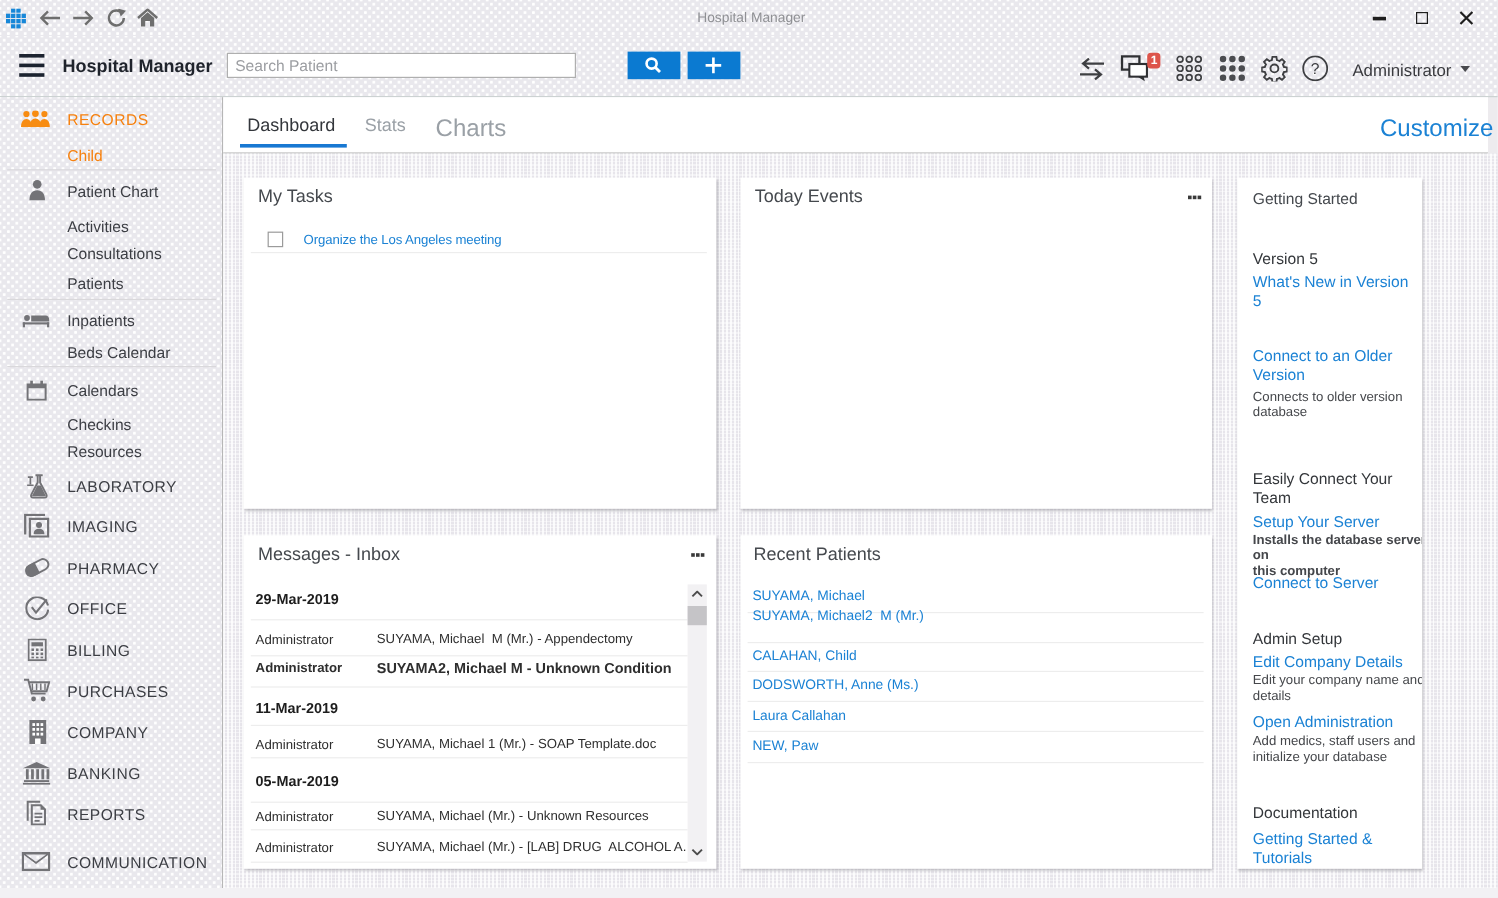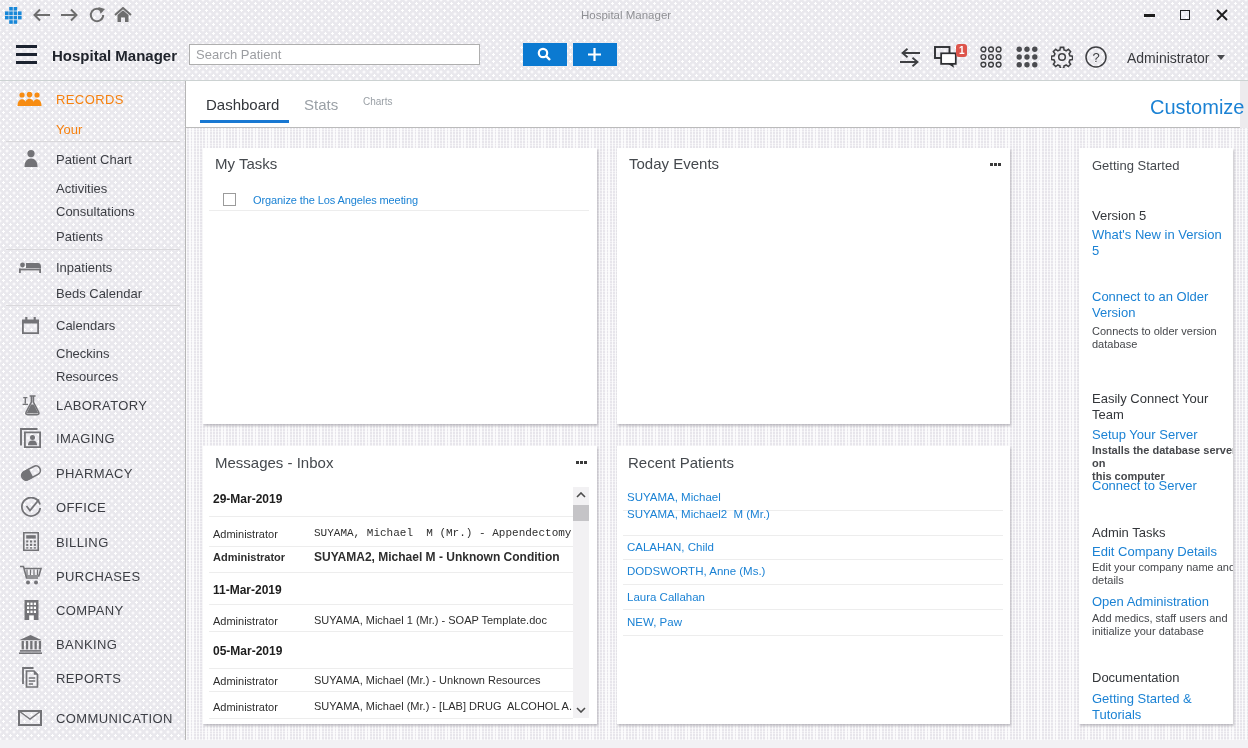--- a/index.html
+++ b/index.html
@@ -144,21 +144,21 @@
       <g fill="#f78c12">
         <circle cx="5" cy="3" r="2.6"></circle>
           <path d="M0.5 14 C0.5 9.5 2.5 7.2 5 7.2 C7.5 7.2 9.5 9.5 9.5 14 Z"></path>
         <circle cx="12.5" cy="2.6" r="2.8"></circle>
           <path d="M7.6 14 C7.6 9 10 6.8 12.5 6.8 C15 6.8 17.4 9 17.4 14 Z"></path>
         <circle cx="20" cy="3" r="2.6"></circle>
           <path d="M15.5 14 C15.5 9.5 17.5 7.2 20 7.2 C22.5 7.2 24.5 9.5 24.5 14 Z"></path>
       </g>
     </svg>
     <span class="sidegroup" style="top:11px;color:#f6810f;">RECORDS</span>
-    <span class="sideitem" style="top:41px;color:#f6810f;">Your</span>
+    <span class="sideitem" style="top:41px;color:#f6810f;">Child</span>
     <div class="sidediv" style="top:60px;"></div>
     <svg style="position:absolute;left:24px;top:69px;" width="14" height="17" viewBox="0 0 14 17">
       <g fill="#737377">
         <circle cx="7" cy="3.6" r="3.6"></circle>
           <path d="M0.5 17 C0.5 11.5 3 8.6 7 8.6 C11 8.6 13.5 11.5 13.5 17 Z"></path>
       </g>
     </svg>
     <span class="sideitem" style="top:71px;">Patient Chart</span>
     <span class="sideitem" style="top:100px;">Activities</span>
     <span class="sideitem" style="top:123px;">Consultations</span>
@@ -271,21 +271,21 @@
     </svg>
     <span class="sidegroup" style="top:590px;">REPORTS</span>
     <svg style="position:absolute;left:18px;top:629px;" width="24" height="16" viewBox="0 0 24 16">
       <path d="M0 0 L24 0 L24 16 L0 16 Z M2 2.6 L2 14 L22 14 L22 2.6 L12 10 Z M3.5 2 L12 8.2 L20.5 2 Z" fill="#737377" fill-rule="evenodd"></path>
     </svg>
     <span class="sidegroup" style="top:630px;">COMMUNICATION</span>
   </div>
   <div id="tabbar">
     <span style="position:absolute;left:20px;top:15px;font-size:15px;color:#33363b;">Dashboard</span>
     <span style="position:absolute;left:118px;top:15px;font-size:15px;color:#9aa0a6;">Stats</span>
-    <span style="position:absolute;left:177px;top:15px;font-size:10px;color:#9aa0a6;">Charts</span>
+    <span style="position:absolute;left:177px;top:15px;font-size:20px;color:#9aa0a6;">Charts</span>
     <div style="position:absolute;left:14px;top:39px;width:89px;height:3px;background:#1878d2;"></div>
     <span style="position:absolute;left:964px;top:15px;font-size:20px;color:#1b82d4;">Customize</span>
   </div>
   <div id="content"></div>
 
   <div class="card" style="left:203px;top:148px;width:394px;height:276px;"></div>
   <span class="cardtitle" style="left:215px;top:155px;">My Tasks</span>
   <div style="position:absolute;left:223px;top:193px;width:13px;height:13px;border:1px solid #9b9b9b;background:#fff;"></div>
   <span style="position:absolute;left:253px;top:194px;font-size:11px;letter-spacing:-0.1px;color:#1b82d4;">Organize the Los Angeles meeting</span>
   <div class="rowdiv" style="left:209px;top:210px;width:380px;"></div>
@@ -293,21 +293,21 @@
   <div class="card" style="left:617px;top:148px;width:393px;height:276px;"></div>
   <span class="cardtitle" style="left:629px;top:155px;">Today Events</span>
   <div class="menudots" style="left:990px;top:163px;"><span></span><span></span><span></span></div>
 
   <div class="card" style="left:203px;top:446px;width:394px;height:278px;"></div>
   <span class="cardtitle" style="left:215px;top:454px;">Messages - Inbox</span>
   <div class="menudots" style="left:576px;top:461px;"><span></span><span></span><span></span></div>
   <span class="msgdate" style="top:492px;">29-Mar-2019</span>
   <div class="rowdiv" style="left:209px;top:516px;width:364px;"></div>
   <span class="msgrow" style="top:528px;font-size:11px;">Administrator</span>
-  <span class="msgrow" style="left:314px;top:527px;width:258px;overflow:hidden;font-family:Liberation Mono, monospace;">SUYAMA, Michael&nbsp; M (Mr.) - Appendectomy</span>
+  <span class="msgrow" style="left:314px;top:527px;width:258px;overflow:hidden;">SUYAMA, Michael&nbsp; M (Mr.) - Appendectomy</span>
   <div class="rowdiv" style="left:209px;top:546px;width:364px;"></div>
   <span class="msgrow" style="top:551px;font-size:11px;font-weight:bold;">Administrator</span>
   <span class="msgrow" style="left:314px;top:550px;font-weight:bold;font-size:12px;width:258px;overflow:hidden;">SUYAMA2, Michael M - Unknown Condition</span>
   <div class="rowdiv" style="left:209px;top:572px;width:364px;"></div>
   <span class="msgdate" style="top:583px;">11-Mar-2019</span>
   <div class="rowdiv" style="left:209px;top:604px;width:364px;"></div>
   <span class="msgrow" style="top:615px;font-size:11px;">Administrator</span>
   <span class="msgrow" style="left:314px;top:614px;width:258px;overflow:hidden;">SUYAMA, Michael 1 (Mr.) - SOAP Template.doc</span>
   <div class="rowdiv" style="left:209px;top:631px;width:364px;"></div>
   <span class="msgdate" style="top:644px;">05-Mar-2019</span>
@@ -337,31 +337,31 @@
   <div class="rowdiv" style="left:623px;top:535px;width:380px;"></div>
   <span class="msgrow blue" style="font-size:11.5px;left:627px;top:541px;">CALAHAN, Child</span>
   <div class="rowdiv" style="left:623px;top:559px;width:380px;"></div>
   <span class="msgrow blue" style="font-size:11.5px;left:627px;top:565px;">DODSWORTH, Anne (Ms.)</span>
   <div class="rowdiv" style="left:623px;top:584px;width:380px;"></div>
   <span class="msgrow blue" style="font-size:11.5px;left:627px;top:591px;">Laura Callahan</span>
   <div class="rowdiv" style="left:623px;top:609px;width:380px;"></div>
   <span class="msgrow blue" style="font-size:11.5px;left:627px;top:616px;">NEW, Paw</span>
   <div class="rowdiv" style="left:623px;top:635px;width:380px;"></div>
 
-  <div class="card" style="left:1031px;top:148px;width:154px;height:576px;overflow:hidden;margin-left:48px;">
+  <div class="card" style="left:1031px;top:148px;width:154px;height:576px;overflow:hidden;">
     <span style="position:absolute;left:13px;top:10px;font-size:13px;color:#45494e;">Getting Started</span>
     <span class="gshead" style="left:13px;top:60px;">Version 5</span>
     <span class="gslink" style="left:13px;top:79px;">What's New in Version<br>5</span>
     <span class="gslink" style="left:13px;top:141px;">Connect to an Older<br>Version</span>
     <span class="gssmall" style="left:13px;top:177px;">Connects to older version<br>database</span>
     <span class="gshead" style="left:13px;top:243px;">Easily Connect Your<br>Team</span>
     <span class="gslink" style="left:13px;top:279px;">Setup Your Server</span>
     <span class="gssmall" style="left:13px;top:296px;font-weight:bold;">Installs the database server on<br>this computer</span>
     <span class="gslink" style="left:13px;top:330px;">Connect to Server</span>
-    <span class="gshead" style="left:13px;top:377px;">Admin Tasks</span>
+    <span class="gshead" style="left:13px;top:377px;">Admin Setup</span>
     <span class="gslink" style="left:13px;top:396px;">Edit Company Details</span>
     <span class="gssmall" style="left:13px;top:413px;">Edit your company name and<br>details</span>
     <span class="gslink" style="left:13px;top:446px;">Open Administration</span>
     <span class="gssmall" style="left:13px;top:464px;">Add medics, staff users and<br>initialize your database</span>
     <span class="gshead" style="left:13px;top:522px;">Documentation</span>
     <span class="gslink" style="left:13px;top:543px;">Getting Started &amp;<br>Tutorials</span>
     <div style="position:absolute;left:176px;top:35px;width:18px;height:541px;background:#f2f1f3;">
       <svg style="position:absolute;left:4px;top:6px;" width="10" height="7" viewBox="0 0 10 7">
           <path d="M1 6 L5 1.5 L9 6" stroke="#4c4c4c" stroke-width="1.7" fill="none"></path>
         </svg>

